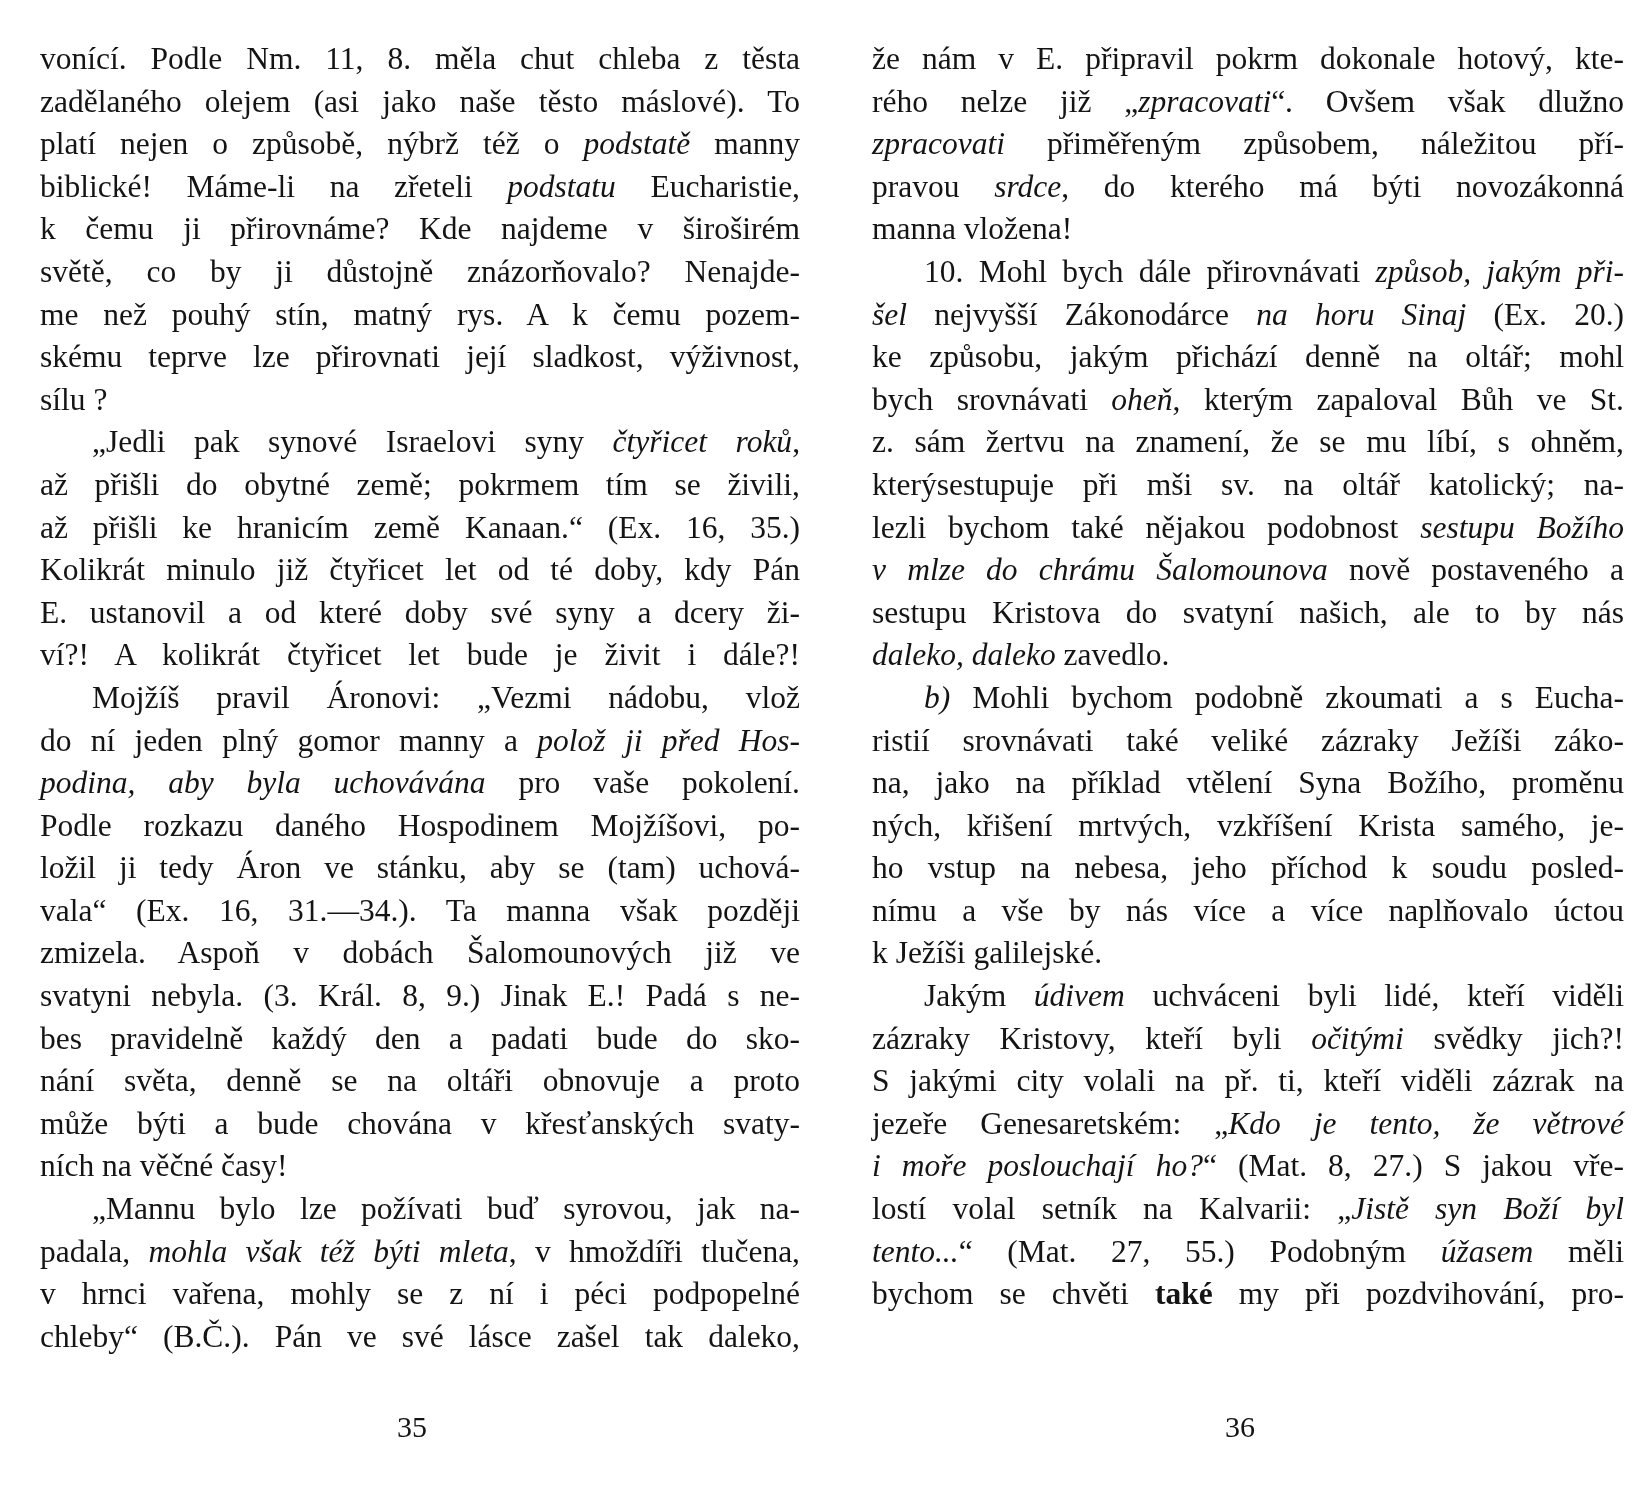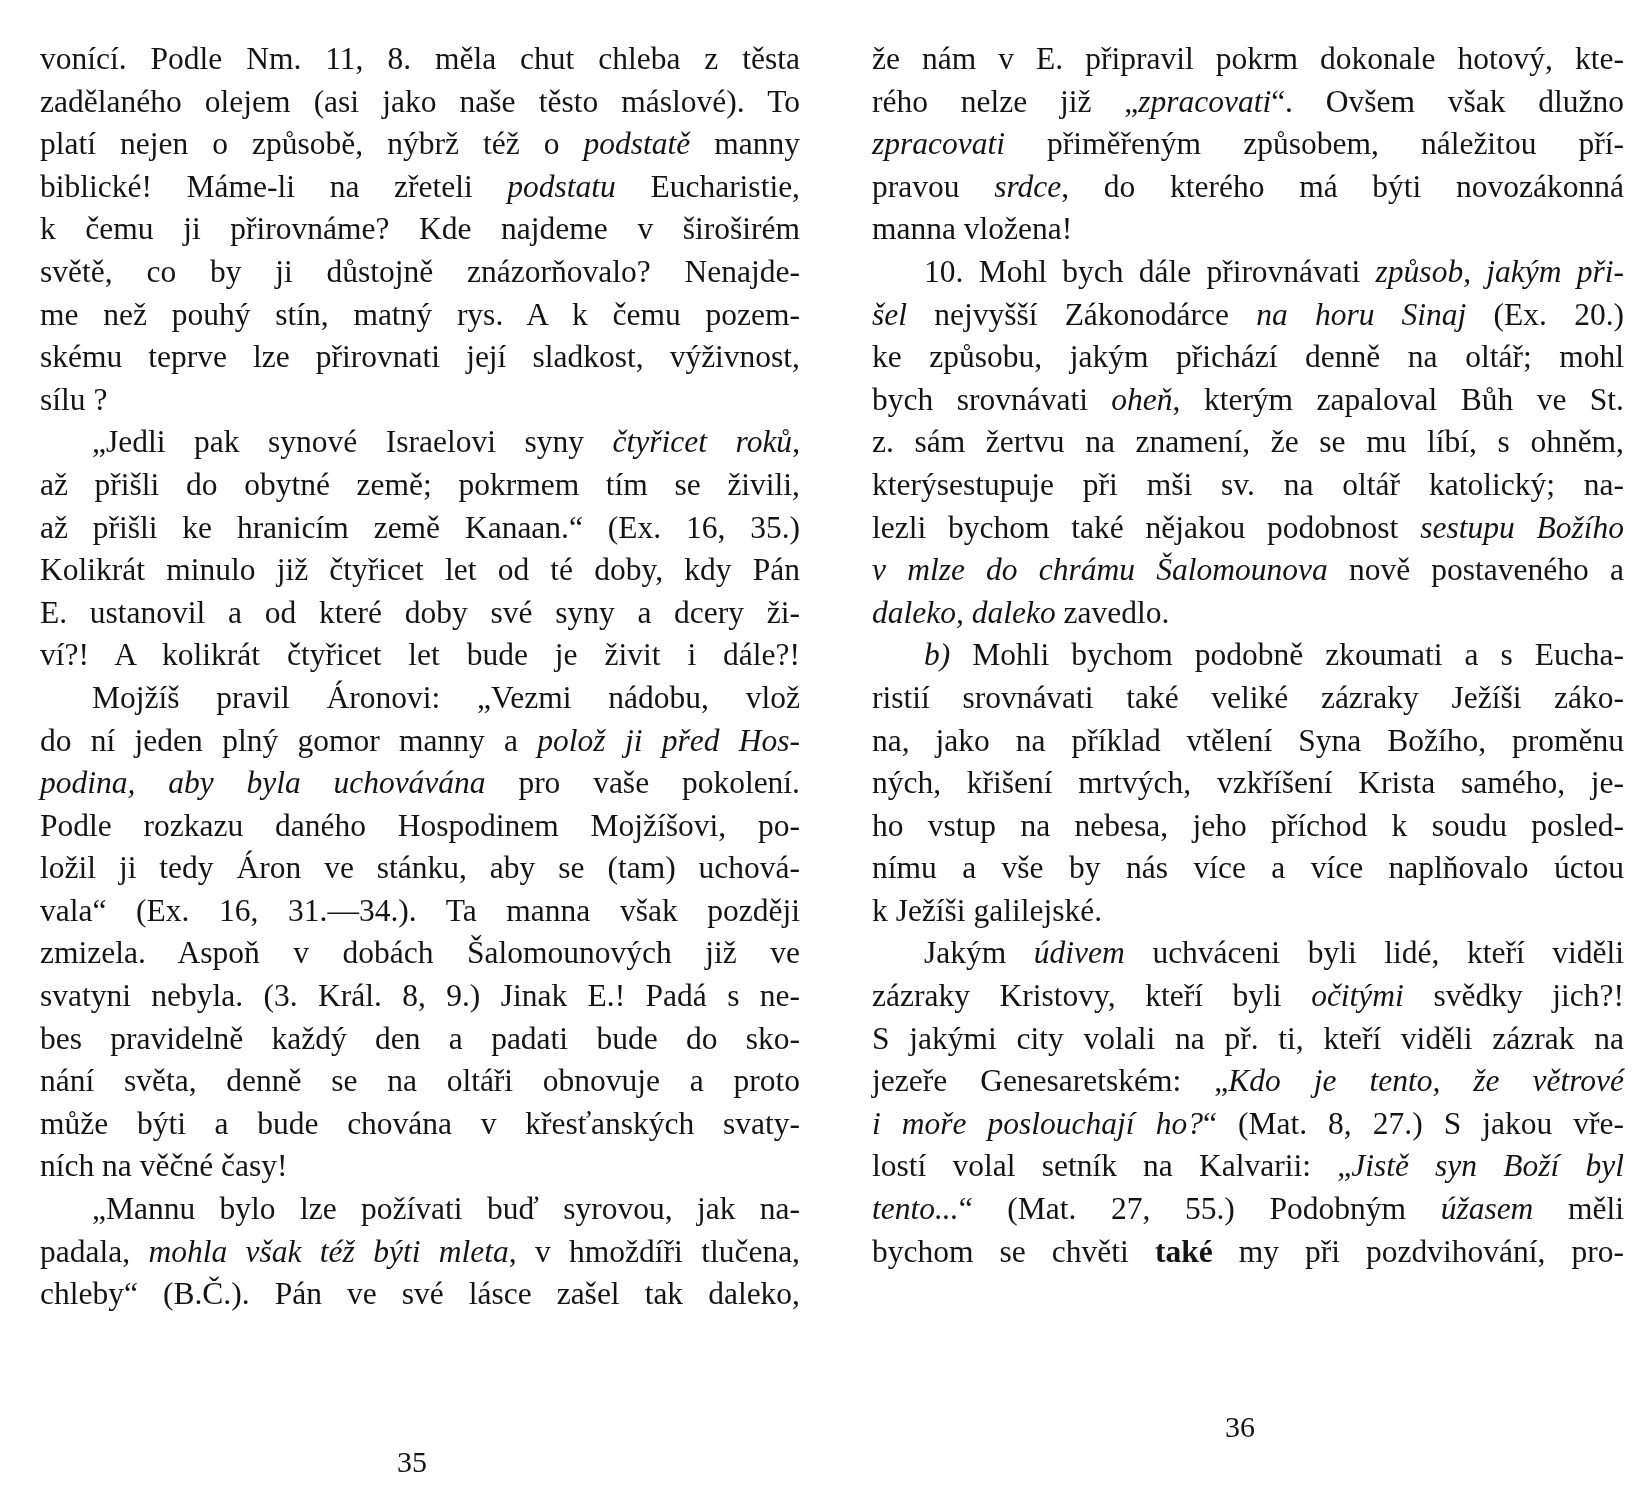--- a/index.html
+++ b/index.html
@@ -9,21 +9,21 @@
   #page-left { left: 40px; width: 760px; }
   #page-right { left: 872px; width: 752px; }
   .line { height: 42.6px; line-height: 42.6px; font-size: 31.5px; white-space: nowrap;
           display: flex; }
   .line .txt { display: block; width: 100%; text-align: justify; text-align-last: justify; }
   .line.last .txt { text-align-last: left; }
   .line.indent .txt { padding-left: 52px; box-sizing: border-box; }
   .it { font-style: italic; }
   .bd { font-weight: bold; }
   .pnum { position: absolute; top: 1410px; font-size: 30px; width: 100px; text-align: center; }
-  #pnum-left { left: 362px; margin-top: 35px; }
+  #pnum-left { left: 362px; }
   #pnum-right { left: 1190px; }
 </style>
 </head>
 <body>
 
 <div class="page" id="page-left">
     <div class="line">
       <span class="txt"><span>vonící. Podle Nm. 11, 8. měla chut chleba z těsta</span></span>
     </div>
     <div class="line">
@@ -104,20 +104,23 @@
     <div class="line last">
       <span class="txt"><span>ních na věčné časy!</span></span>
     </div>
     <div class="line indent">
       <span class="txt"><span>„Mannu bylo lze požívati buď syrovou, jak na-</span></span>
     </div>
     <div class="line">
       <span class="txt"><span>padala, </span><span class="it">mohla však též býti mleta</span><span>, v hmoždíři tlučena,</span></span>
     </div>
     <div class="line">
+      <span class="txt"><span>v hrnci vařena, mohly se z ní i péci podpopelné</span></span>
+    </div>
+    <div class="line">
       <span class="txt"><span>chleby“ (B.Č.). Pán ve své lásce zašel tak daleko,</span></span>
     </div>
   </div>
 <div class="pnum" id="pnum-left">35</div>
 
 <div class="page" id="page-right">
     <div class="line">
       <span class="txt"><span>že nám v E. připravil pokrm dokonale hotový, kte-</span></span>
     </div>
     <div class="line">
@@ -149,20 +152,23 @@
     </div>
     <div class="line">
       <span class="txt"><span>kterýsestupuje při mši sv. na oltář katolický; na-</span></span>
     </div>
     <div class="line">
       <span class="txt"><span>lezli bychom také nějakou podobnost </span><span class="it">sestupu Božího</span></span>
     </div>
     <div class="line">
       <span class="txt"><span class="it">v mlze do chrámu Šalomounova</span><span> nově postaveného a</span></span>
     </div>
+    <div class="line">
+      <span class="txt"><span>sestupu Kristova do svatyní našich, ale to by nás</span></span>
+    </div>
     <div class="line last">
       <span class="txt"><span class="it">daleko, daleko</span><span> zavedlo.</span></span>
     </div>
     <div class="line indent">
       <span class="txt"><span class="it">b)</span><span> Mohli bychom podobně zkoumati a s Eucha-</span></span>
     </div>
     <div class="line">
       <span class="txt"><span>ristií srovnávati také veliké zázraky Ježíši záko-</span></span>
     </div>
     <div class="line">

